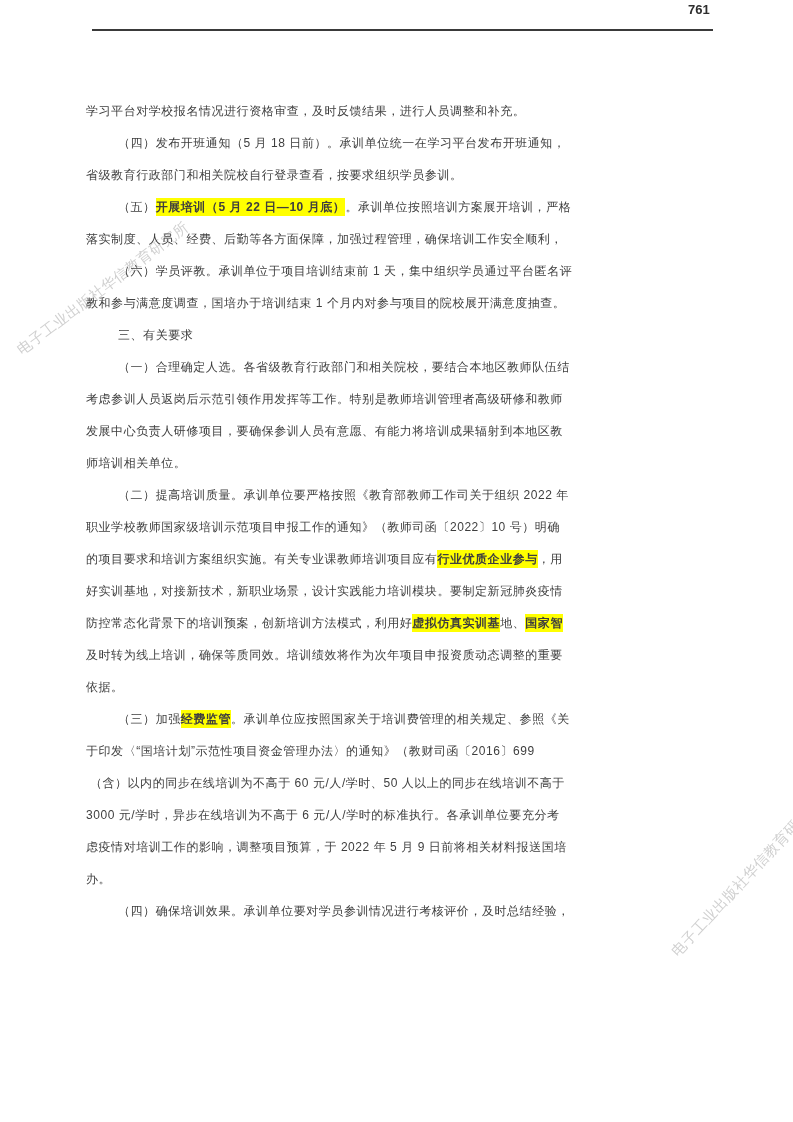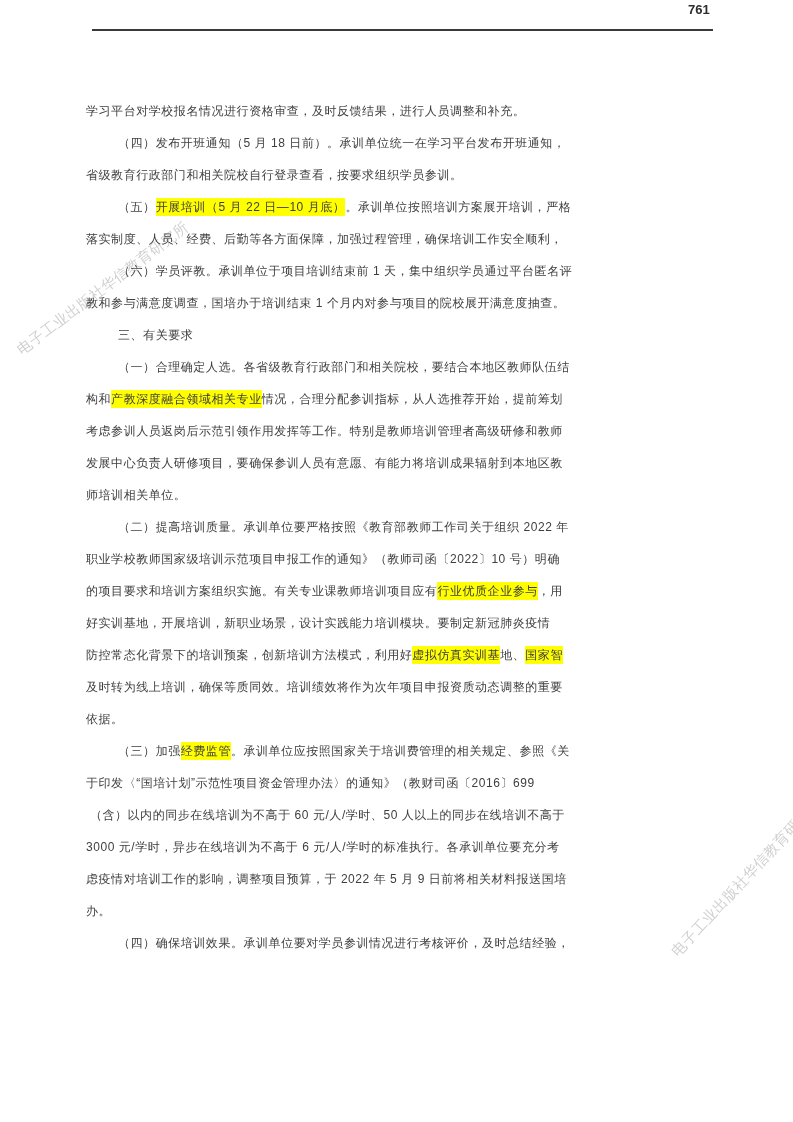--- a/index.html
+++ b/index.html
@@ -39,20 +39,21 @@
   .line {
     height: 32px;
     line-height: 32px;
     white-space: pre;
   }
   .line.indent { padding-left: 32px; }
   .line.bold { font-weight: normal; }
   .hl {
     background: var(--hl-color, #ffff00);
     padding: 2px 0;
+    font-weight: bold;
   }
   .watermark {
     position: absolute;
     width: 224px;
     text-align: center;
     font-size: 14.5px;
     letter-spacing: 0.5px;
     color: var(--watermark-color, #c8c8c8);
     opacity: 0.85;
     white-space: nowrap;
@@ -83,28 +84,27 @@
   <div class="doc-body">
       <div class="line"><span>学习平台对学校报名情况进行资格审查，及时反馈结果，进行人员调整和补充。</span></div>
       <div class="line indent"><span>（四）发布开班通知（5 月 18 日前）。承训单位统一在学习平台发布开班通知，</span></div>
       <div class="line"><span>省级教育行政部门和相关院校自行登录查看，按要求组织学员参训。</span></div>
       <div class="line indent"><span>（五）</span><span class="hl">开展培训（5 月 22 日—10 月底）</span><span>。承训单位按照培训方案展开培训，严格</span></div>
       <div class="line"><span>落实制度、人员、经费、后勤等各方面保障，加强过程管理，确保培训工作安全顺利，</span></div>
       <div class="line indent"><span>（六）学员评教。承训单位于项目培训结束前 1 天，集中组织学员通过平台匿名评</span></div>
       <div class="line"><span>教和参与满意度调查，国培办于培训结束 1 个月内对参与项目的院校展开满意度抽查。</span></div>
       <div class="line indent bold"><span>三、有关要求</span></div>
       <div class="line indent"><span>（一）合理确定人选。各省级教育行政部门和相关院校，要结合本地区教师队伍结</span></div>
-      <div class="line"><span>构和</span><span class="hl">产教深度融合领域相关专业</span><span>情况，合理分配参训指标，从人选推荐开始，提前筹划</span></div>
       <div class="line"><span>考虑参训人员返岗后示范引领作用发挥等工作。特别是教师培训管理者高级研修和教师</span></div>
       <div class="line"><span>发展中心负责人研修项目，要确保参训人员有意愿、有能力将培训成果辐射到本地区教</span></div>
       <div class="line"><span>师培训相关单位。</span></div>
       <div class="line indent"><span>（二）提高培训质量。承训单位要严格按照《教育部教师工作司关于组织 2022 年</span></div>
       <div class="line"><span>职业学校教师国家级培训示范项目申报工作的通知》（教师司函〔2022〕10 号）明确</span></div>
       <div class="line"><span>的项目要求和培训方案组织实施。有关专业课教师培训项目应有</span><span class="hl">行业优质企业参与</span><span>，用</span></div>
-      <div class="line"><span>好实训基地，开展培训，新职业场景，设计实践能力培训模块。要制定新冠肺炎疫情</span></div>
+      <div class="line"><span>好实训基地，对接新技术，新职业场景，设计实践能力培训模块。要制定新冠肺炎疫情</span></div>
       <div class="line"><span>防控常态化背景下的培训预案，创新培训方法模式，利用好</span><span class="hl">虚拟仿真实训基</span><span>地、</span><span class="hl">国家智</span></div>
       <div class="line"><span>及时转为线上培训，确保等质同效。培训绩效将作为次年项目申报资质动态调整的重要</span></div>
       <div class="line"><span>依据。</span></div>
       <div class="line indent"><span>（三）加强</span><span class="hl">经费监管</span><span>。承训单位应按照国家关于培训费管理的相关规定、参照《关</span></div>
       <div class="line"><span>于印发〈“国培计划”示范性项目资金管理办法〉的通知》（教财司函〔2016〕699</span></div>
       <div class="line"><span> （含）以内的同步在线培训为不高于 60 元/人/学时、50 人以上的同步在线培训不高于</span></div>
       <div class="line"><span>3000 元/学时，异步在线培训为不高于 6 元/人/学时的标准执行。各承训单位要充分考</span></div>
       <div class="line"><span>虑疫情对培训工作的影响，调整项目预算，于 2022 年 5 月 9 日前将相关材料报送国培</span></div>
       <div class="line"><span>办。</span></div>
       <div class="line indent"><span>（四）确保培训效果。承训单位要对学员参训情况进行考核评价，及时总结经验，</span></div>

